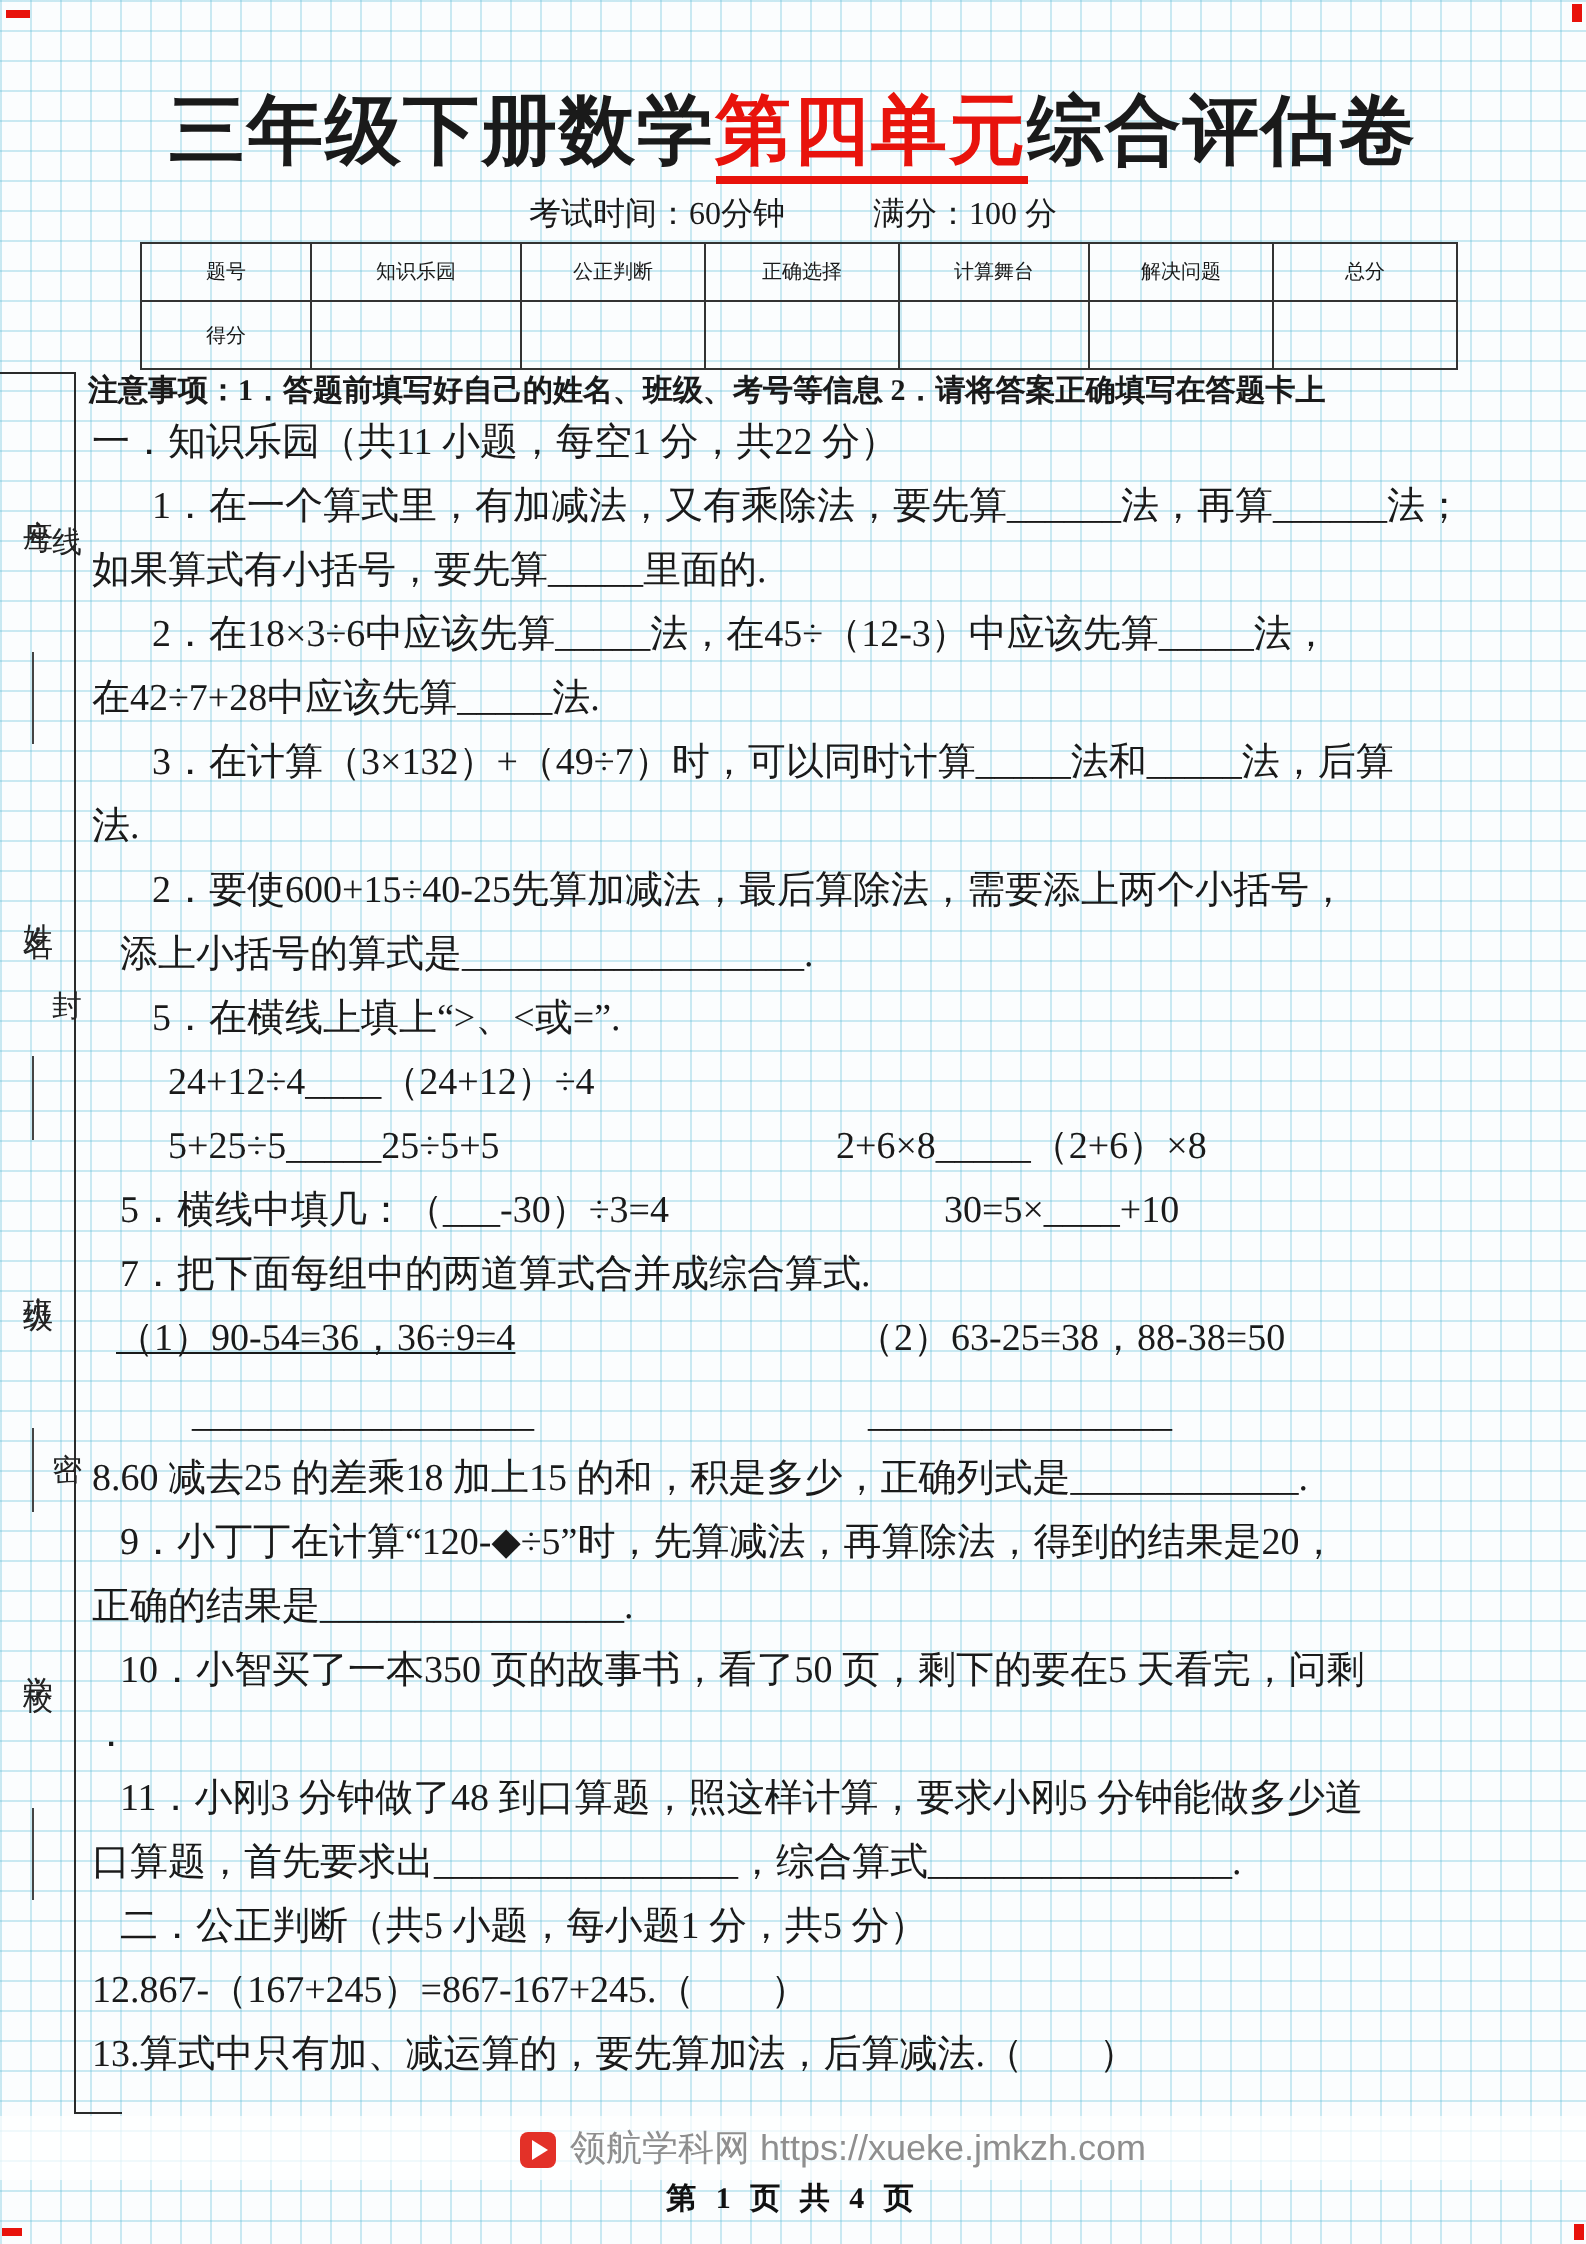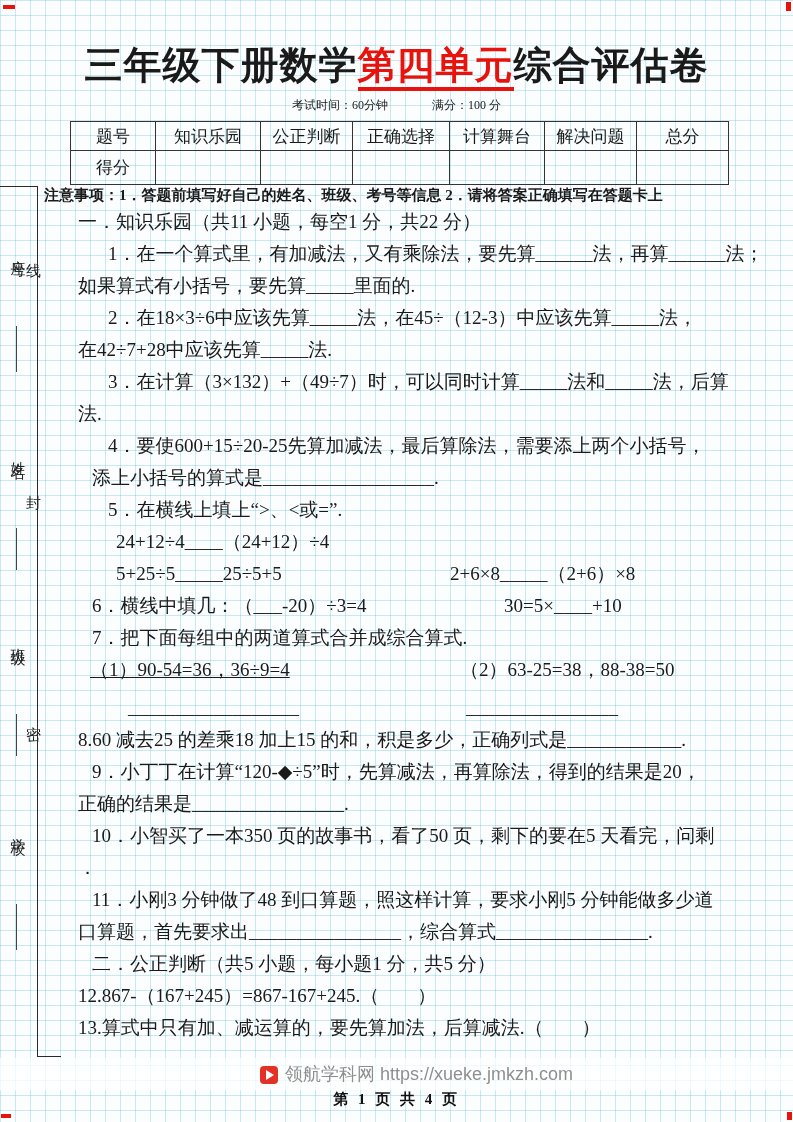--- a/index.html
+++ b/index.html
@@ -25,31 +25,31 @@
   .rail-tick-top { position:absolute; left:0; top:186px; width:38px; height:0; border-top:1.5px solid #2a2a2a; }
   .rail-tick-bottom { position:absolute; left:37px; top:1056px; width:24px; height:0; border-top:1.5px solid #2a2a2a; }
   .vlabel { position:absolute; left:8px; writing-mode:vertical-rl; text-orientation:upright; font-size:15px; letter-spacing:3px; color:#222; }
   .vseal  { position:absolute; left:26px; font-size:15px; color:#222; }
   .vfill  { position:absolute; left:16px; width:1px; background:#444; }
 
   
   .title { position:absolute; top:40px; left:0; right:0; text-align:center;
            font-size:38px; font-weight:bold; letter-spacing:1px; white-space:nowrap; }
   .title .hl { color:#e8130c; border-bottom:4px solid #e8130c; padding-bottom:1px; }
-  .exam-info { position:absolute; top:97px; left:0; right:0; text-align:center; font-size:12px; }
+  .exam-info { position:absolute; top:97px; left:0; right:0; text-align:center; font-size:16px; }
   .exam-info span { margin:0 22px; }
   .score-table { position:absolute; top:121px; left:70px; border-collapse:collapse; table-layout:fixed; }
-  .score-table td { border:1px solid #333; text-align:center; font-size:17px; padding:0; background:transparent; }
+  .score-table td { border:1px solid #333; text-align:center; font-size:10px; padding:0; background:transparent; }
   .score-table tr.hd td { height:28px; }
   .score-table tr.sc td { height:33px; }
   .notice { position:absolute; top:186px; left:44px; width:714px; font-weight:bold; font-size:15px; white-space:nowrap; }
 
   
   .body { position:absolute; top:206px; left:46px; width:712px; font-size:19px; }
-  .line { height:32px; line-height:32px; white-space:nowrap;margin-left:32px; }
+  .line { height:32px; line-height:32px; white-space:nowrap; }
   .ind   { padding-left:30px; }
   .ind-s { padding-left:14px; }
   .pair  { display:flex; }
   .pair .pa { flex:0 0 auto; }
   .p5  { padding-left:38px; } .p5 .pa { width:334px; }
   .p6  { padding-left:14px; } .p6 .pa { width:412px; }
   .p7  { padding-left:12px; } .p7 .pa { width:370px;text-decoration:underline; }
   .p7b { padding-left:50px; margin-top:6px; } .p7b .pa { width:338px; }
   .p10 .pa { width:522px; }
 
@@ -138,34 +138,34 @@
 
     <div class="line ind">1．在一个算式里，有加减法，又有乘除法，要先算______法，再算______法；</div>
     <div class="line">如果算式有小括号，要先算_____里面的.</div>
 
     <div class="line ind">2．在18×3÷6中应该先算_____法，在45÷（12-3）中应该先算_____法，</div>
     <div class="line">在42÷7+28中应该先算_____法.</div>
 
     <div class="line ind">3．在计算（3×132）+（49÷7）时，可以同时计算_____法和_____法，后算</div>
     <div class="line">法.</div>
 
-    <div class="line ind">4．要使600+15÷20-25先算加减法，最后算除法，需要添上两个小括号，</div>
+    <div class="line ind">2．要使600+15÷40-25先算加减法，最后算除法，需要添上两个小括号，</div>
     <div class="line ind-s">添上小括号的算式是__________________.</div>
 
     <div class="line ind">5．在横线上填上“&gt;、&lt;或=”.</div>
     <div class="line pair p5">
       <span>24+12÷4____（24+12）÷4</span>
     </div>
     <div class="line pair p5">
       <span class="pa">5+25÷5_____25÷5+5</span>
       <span>2+6×8_____（2+6）×8</span>
     </div>
 
     <div class="line pair p6">
-      <span class="pa">6．横线中填几：（___-20）÷3=4</span>
+      <span class="pa">5．横线中填几：（___-30）÷3=4</span>
       <span>30=5×____+10</span>
     </div>
 
     <div class="line ind-s">7．把下面每组中的两道算式合并成综合算式.</div>
     <div class="line pair p7">
       <span class="pa">（1）90-54=36，36÷9=4</span>
       <span>（2）63-25=38，88-38=50</span>
     </div>
     <div class="line pair p7b">
       <span class="pa">__________________</span>

